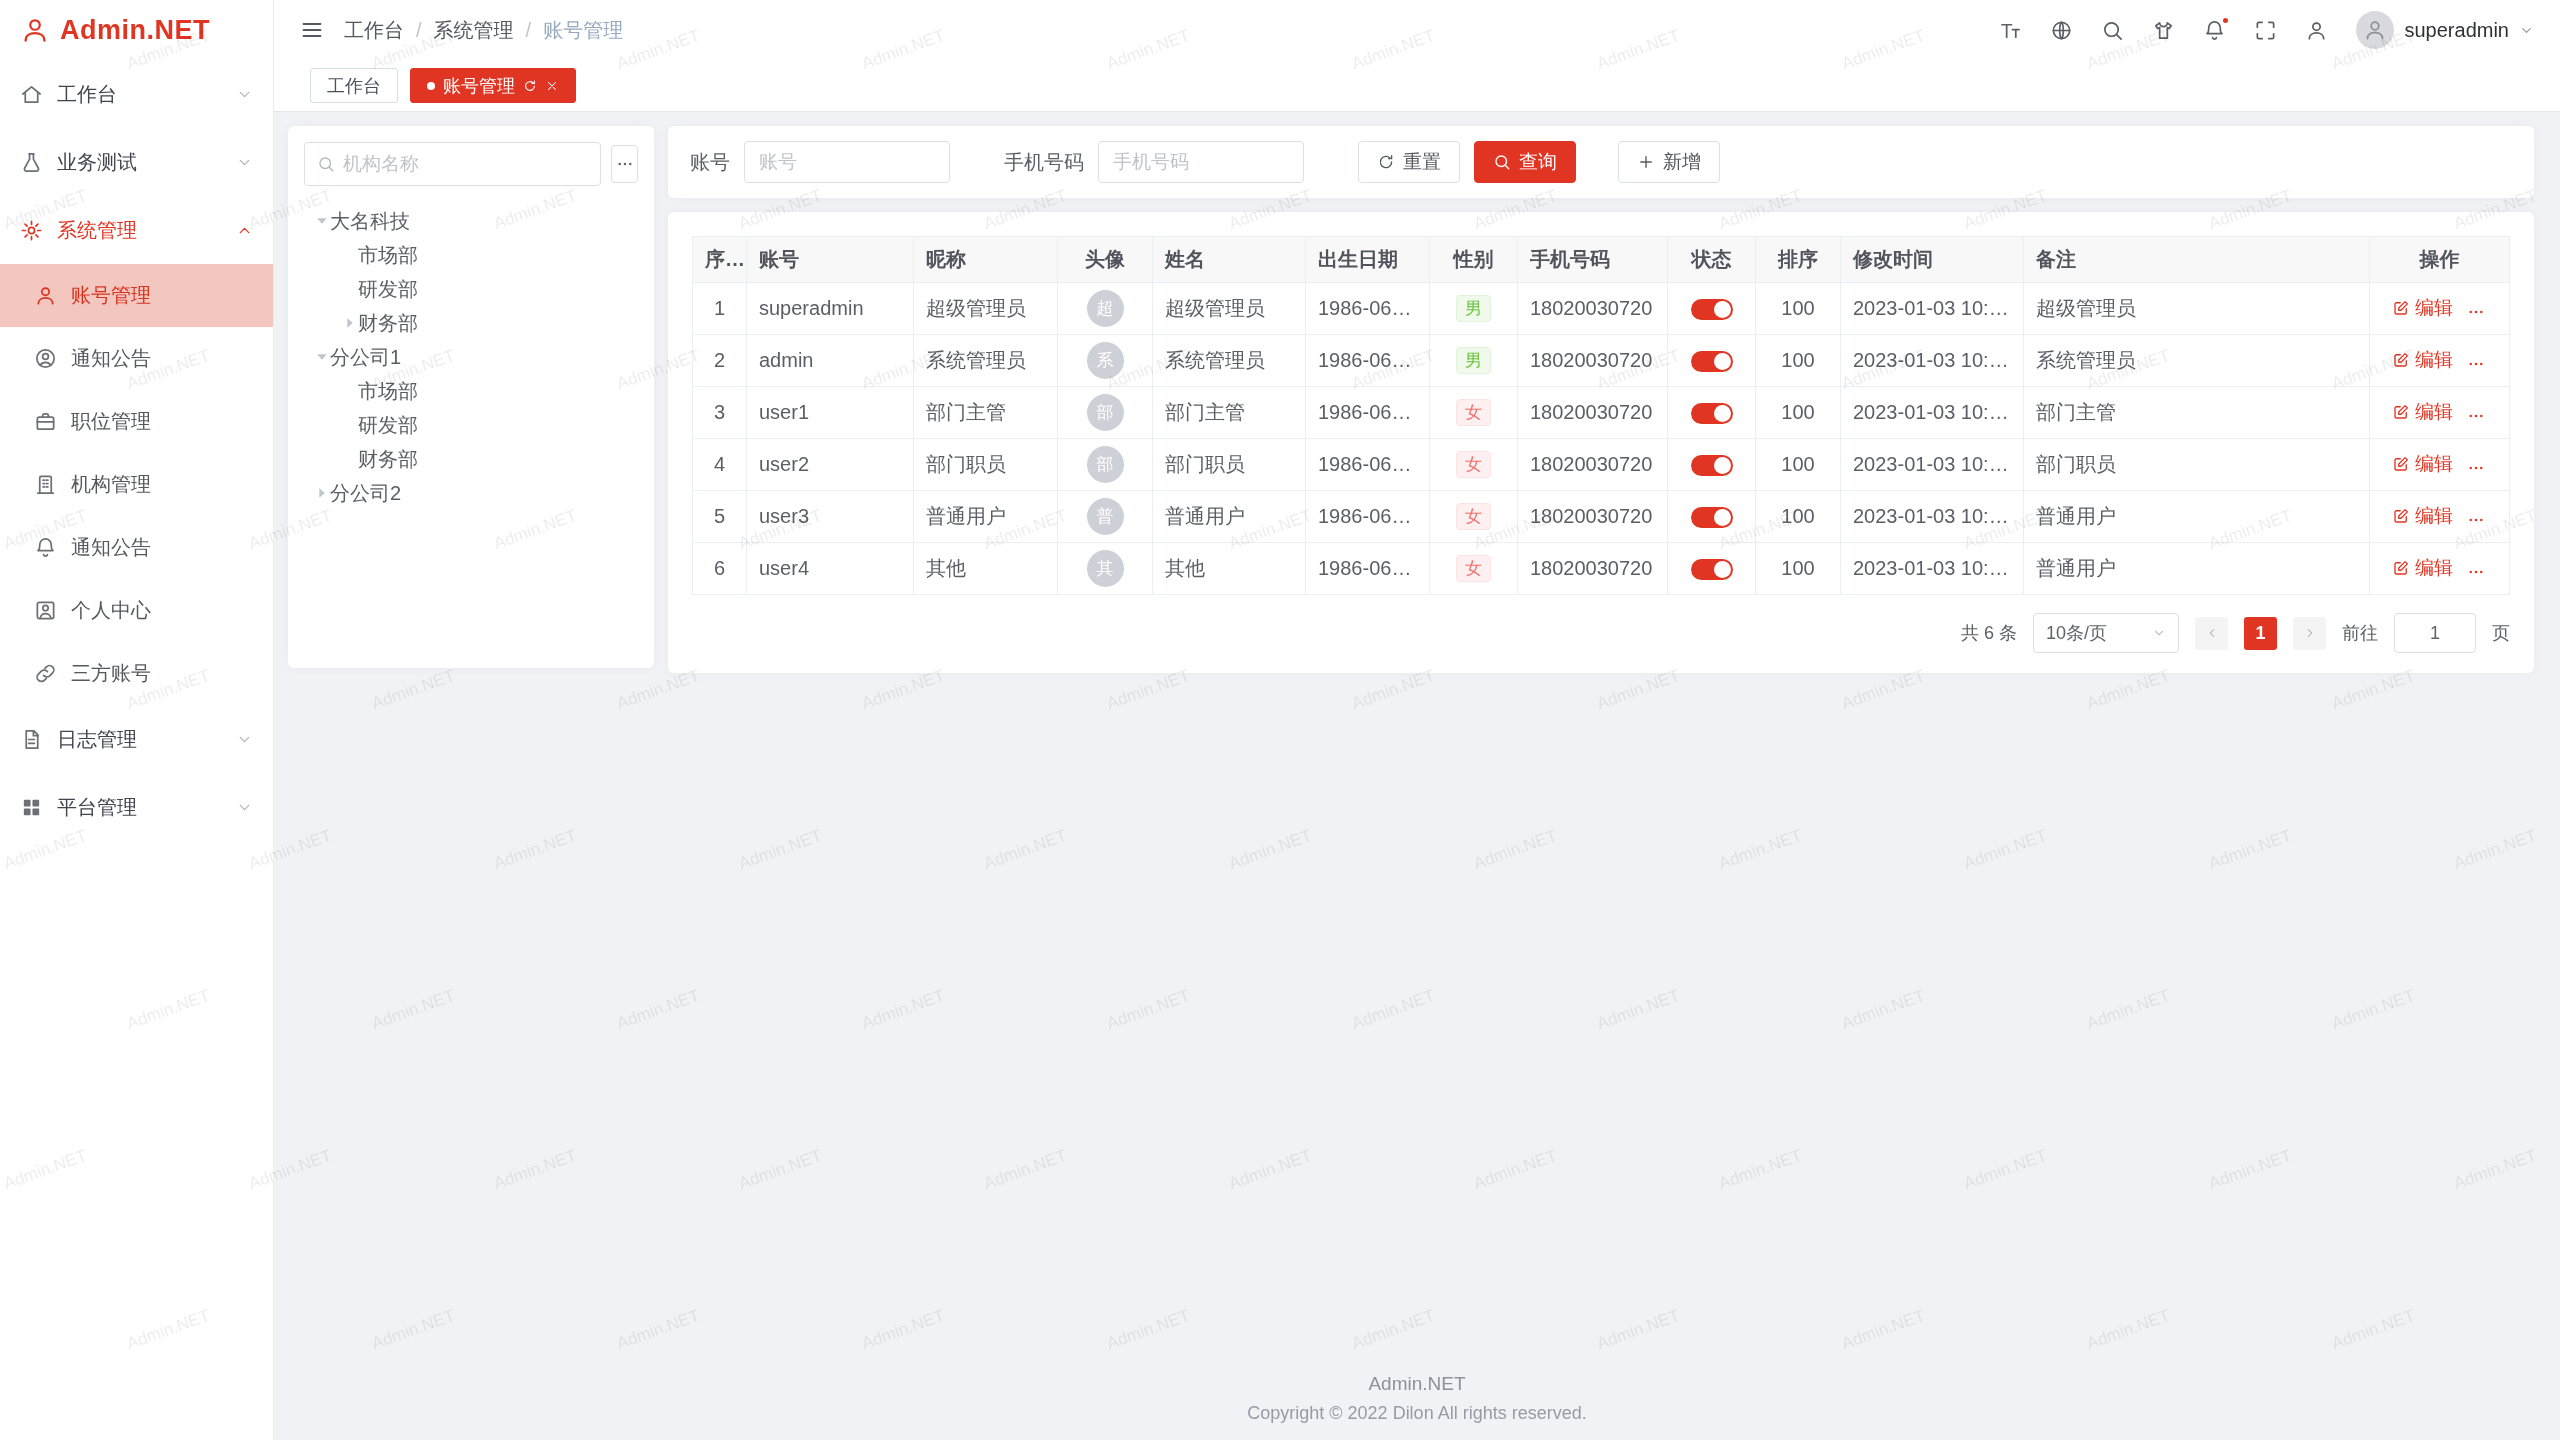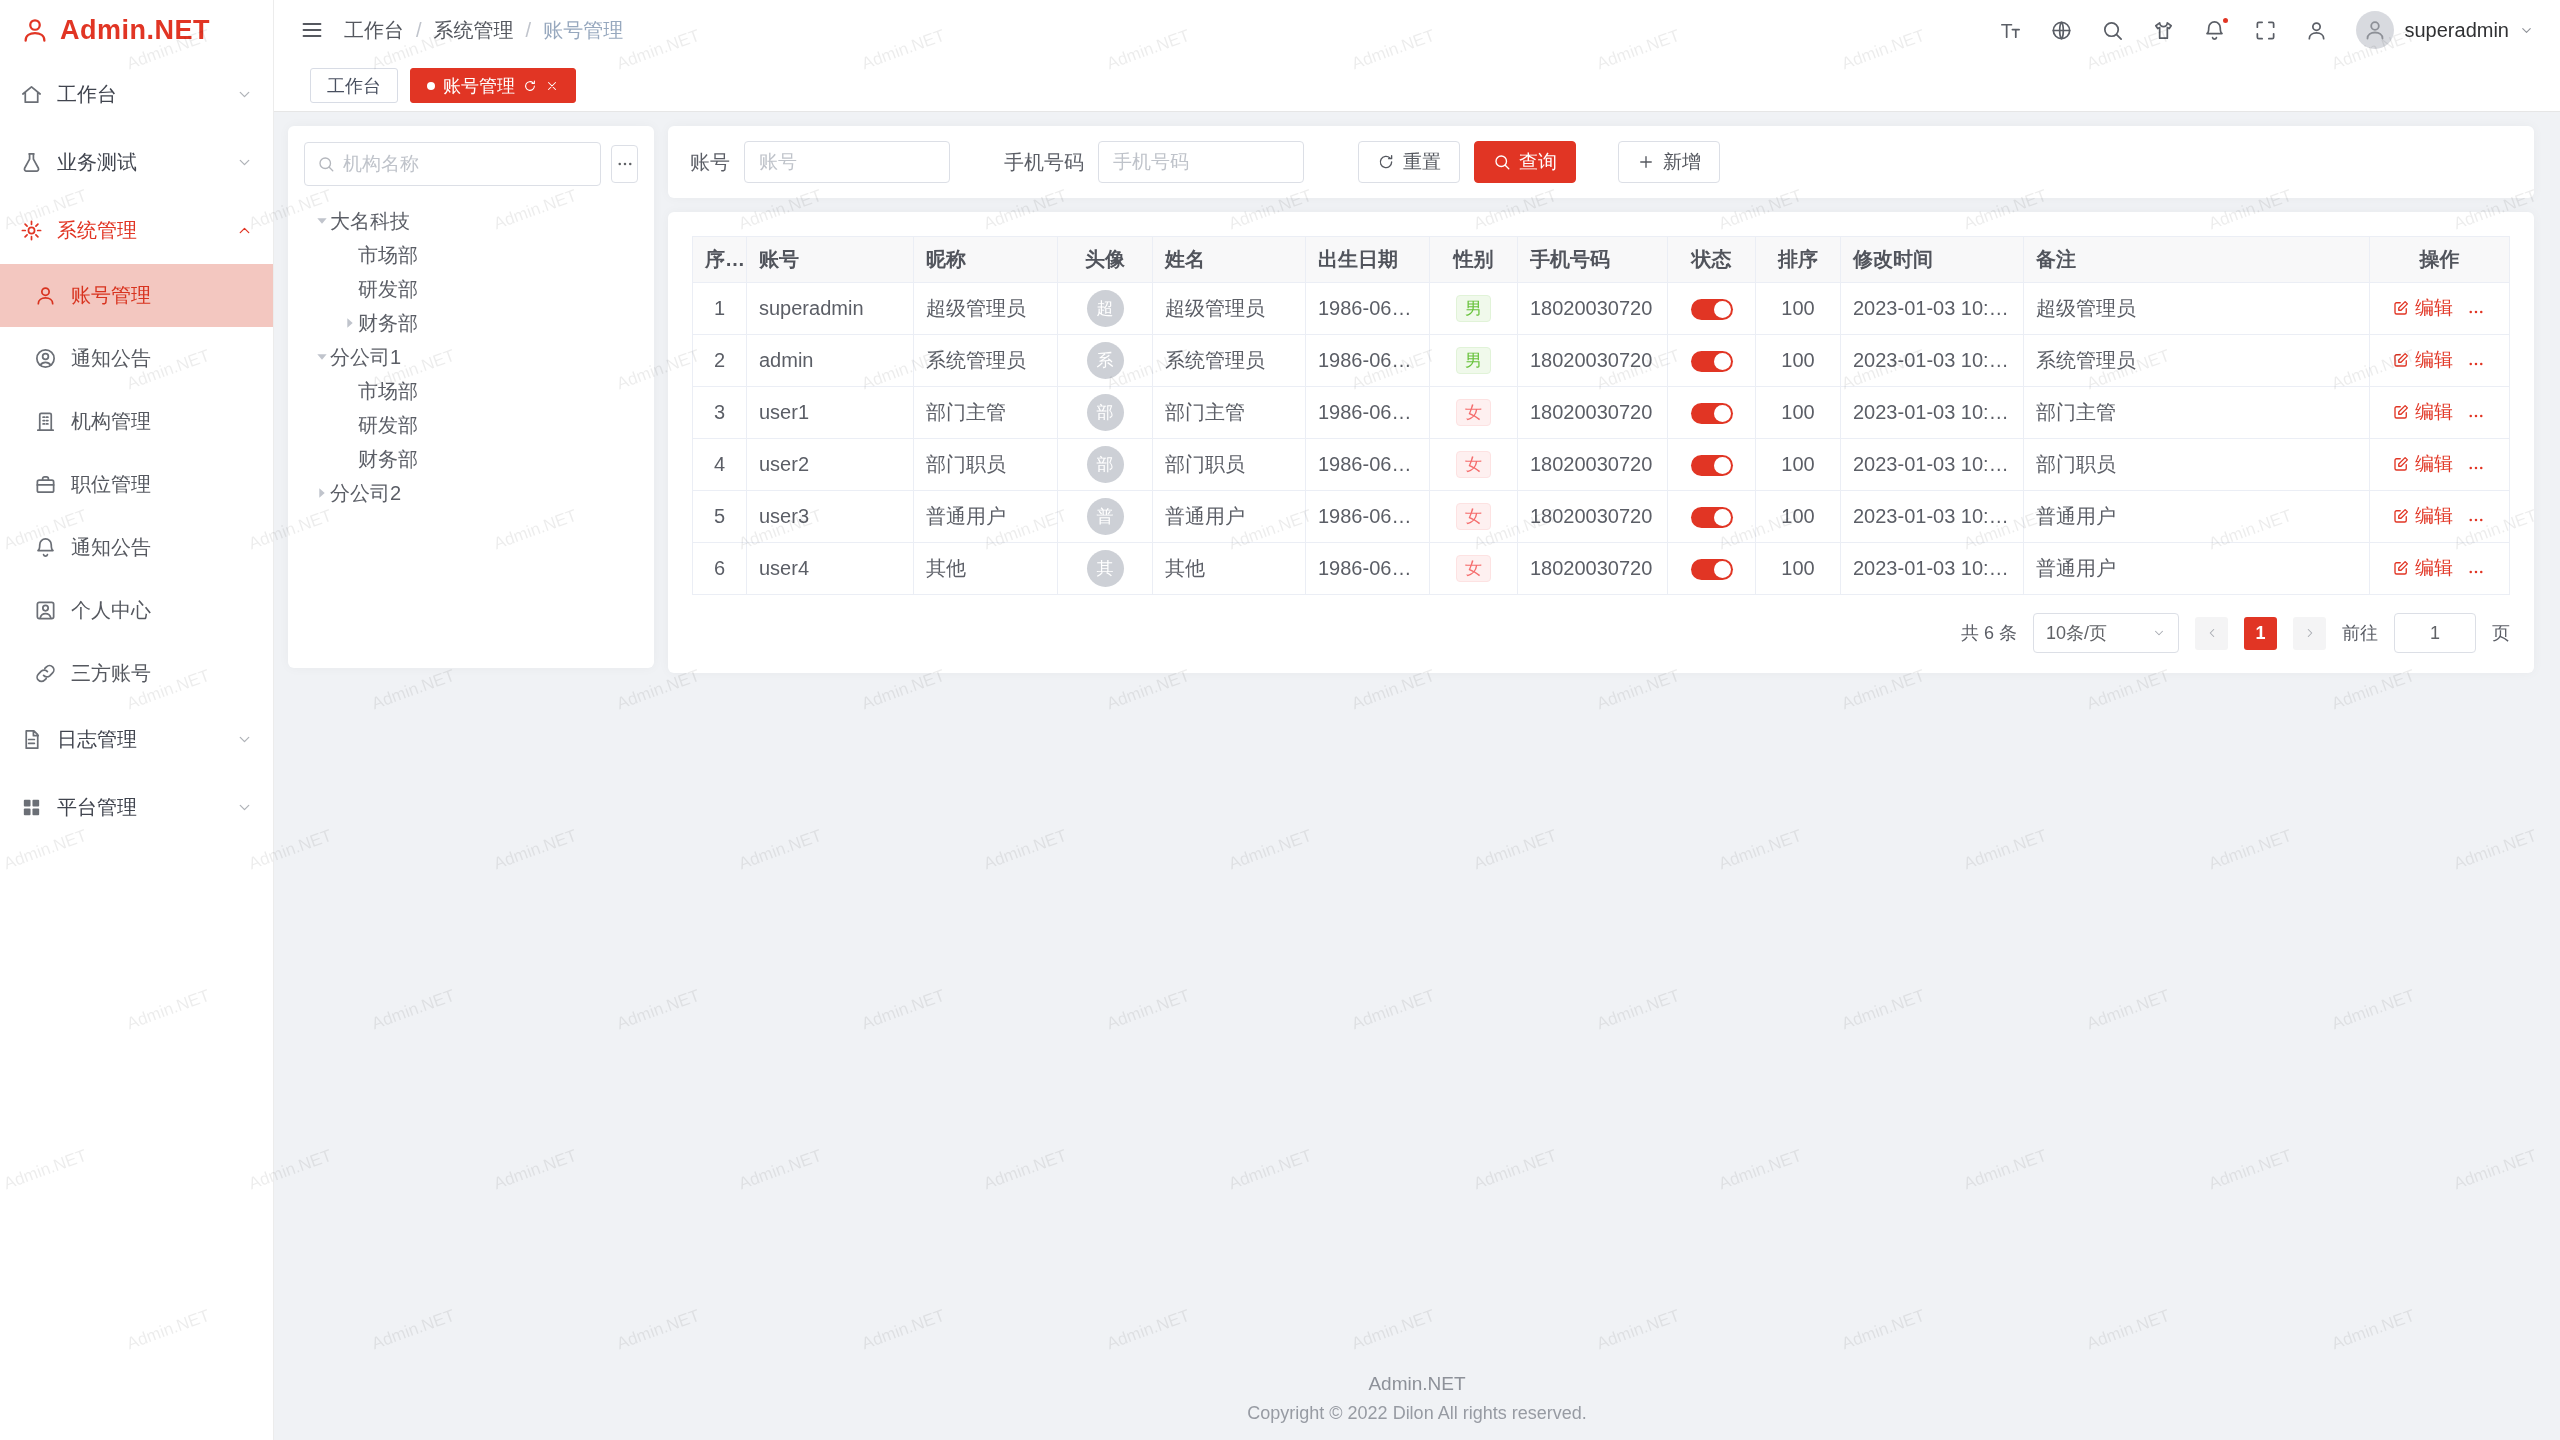--- a/index.html
+++ b/index.html
@@ -180,33 +180,33 @@
               <circle cx="12" cy="12" r="9"></circle>
               <circle cx="12" cy="10" r="3"></circle>
               <path d="M6.5 19a6.5 6.5 0 0 1 11 0"></path>
             </svg>
           </span>
           <span class="mi-label">通知公告</span>
         </div>
         <div class="menu-item sub">
           <span class="mi-icon">
             <svg viewBox="0 0 24 24" fill="none" stroke="currentColor" stroke-width="1.8" stroke-linecap="round" stroke-linejoin="round">
-              <path d="M4 21h16M6 21V5a1.5 1.5 0 0 1 1.5-1.5h9A1.5 1.5 0 0 1 18 5v16M9.5 7.5h1.5M13 7.5h1.5M9.5 11h1.5M13 11h1.5M9.5 14.5h1.5M13 14.5h1.5"></path>
-            </svg>
-          </span>
-          <span class="mi-label">机构管理</span>
-        </div>
-        <div class="menu-item sub">
-          <span class="mi-icon">
-            <svg viewBox="0 0 24 24" fill="none" stroke="currentColor" stroke-width="1.8" stroke-linecap="round" stroke-linejoin="round">
               <rect x="3.5" y="7.5" width="17" height="12.5" rx="1.8"></rect>
               <path d="M9 7.5V6a2 2 0 0 1 2-2h2a2 2 0 0 1 2 2v1.5M3.5 12.5h17"></path>
             </svg>
           </span>
           <span class="mi-label">职位管理</span>
+        </div>
+        <div class="menu-item sub">
+          <span class="mi-icon">
+            <svg viewBox="0 0 24 24" fill="none" stroke="currentColor" stroke-width="1.8" stroke-linecap="round" stroke-linejoin="round">
+              <path d="M4 21h16M6 21V5a1.5 1.5 0 0 1 1.5-1.5h9A1.5 1.5 0 0 1 18 5v16M9.5 7.5h1.5M13 7.5h1.5M9.5 11h1.5M13 11h1.5M9.5 14.5h1.5M13 14.5h1.5"></path>
+            </svg>
+          </span>
+          <span class="mi-label">机构管理</span>
         </div>
         <div class="menu-item sub">
           <span class="mi-icon">
             <svg viewBox="0 0 24 24" fill="none" stroke="currentColor" stroke-width="1.8" stroke-linecap="round" stroke-linejoin="round">
               <path d="M12 3a6 6 0 0 1 6 6c0 5 1.8 6.2 1.8 6.2H4.2S6 14 6 9a6 6 0 0 1 6-6zM10 19.5a2.1 2.1 0 0 0 4 0"></path>
             </svg>
           </span>
           <span class="mi-label">通知公告</span>
         </div>
         <div class="menu-item sub">

